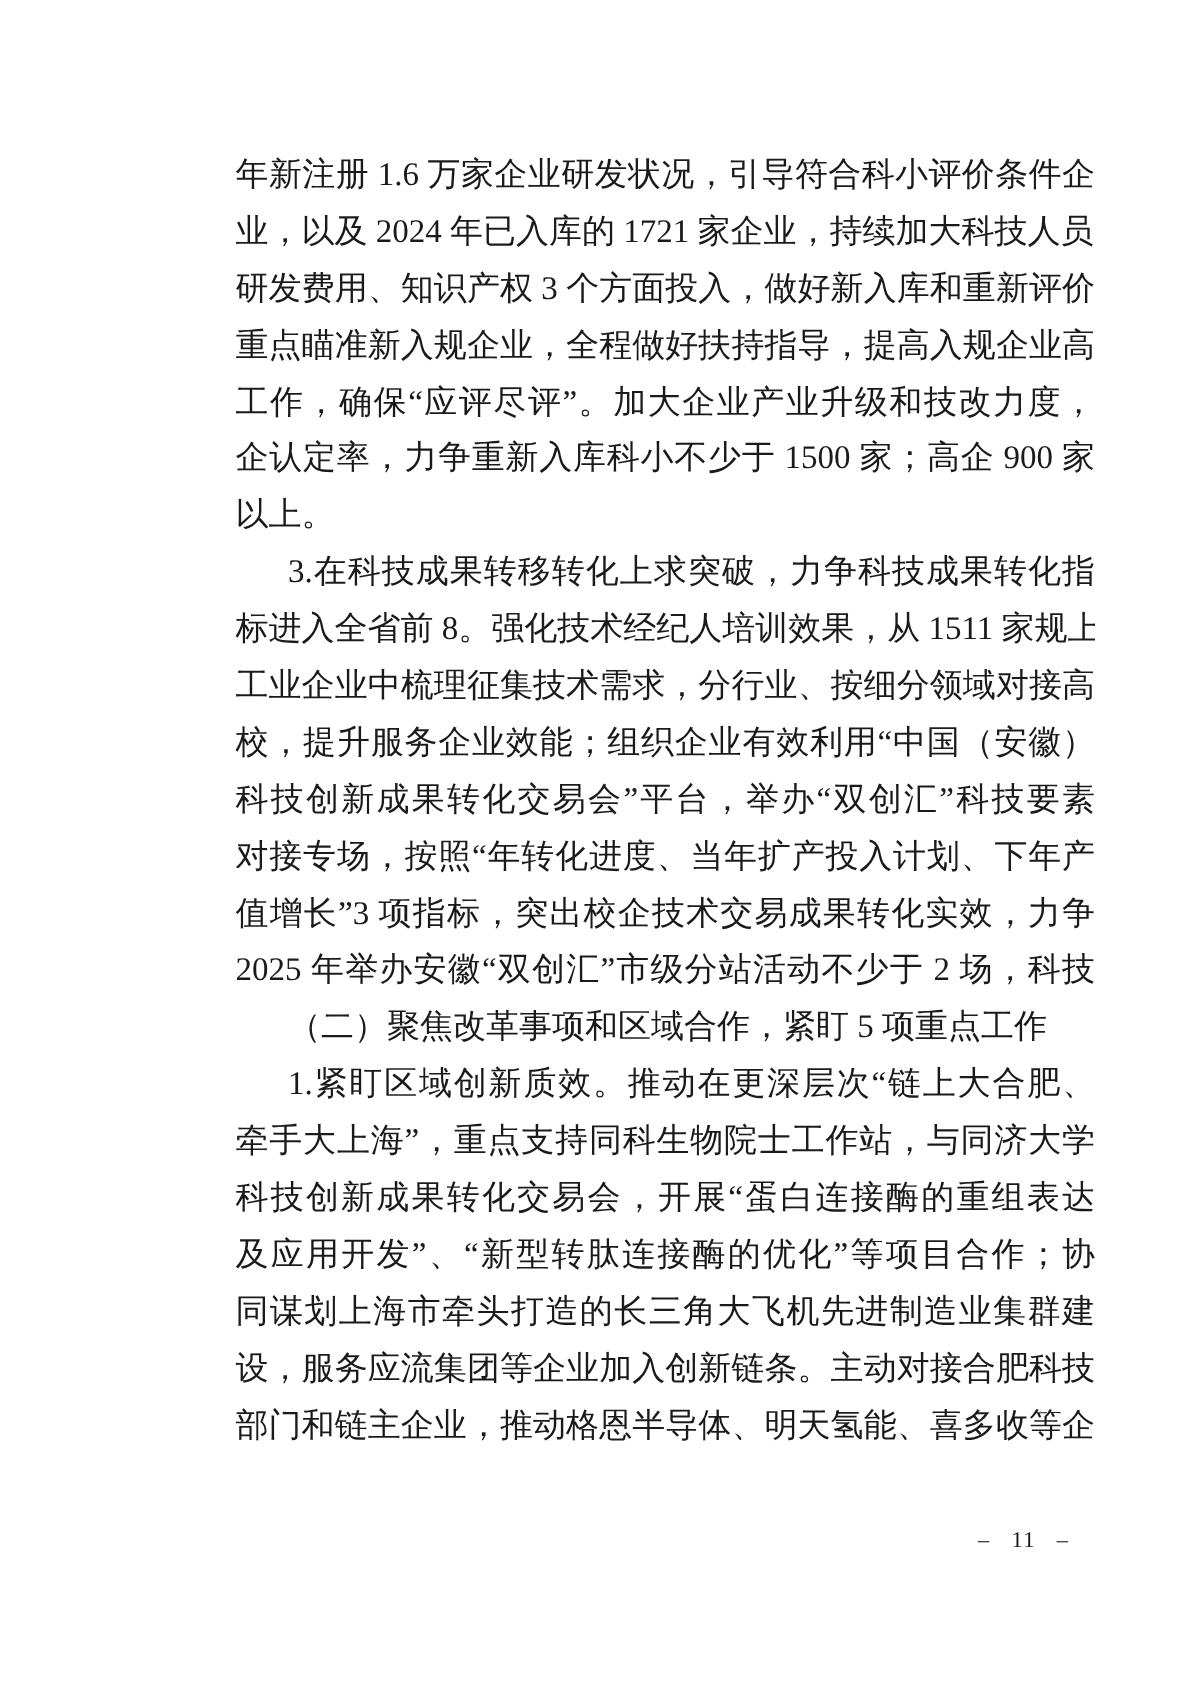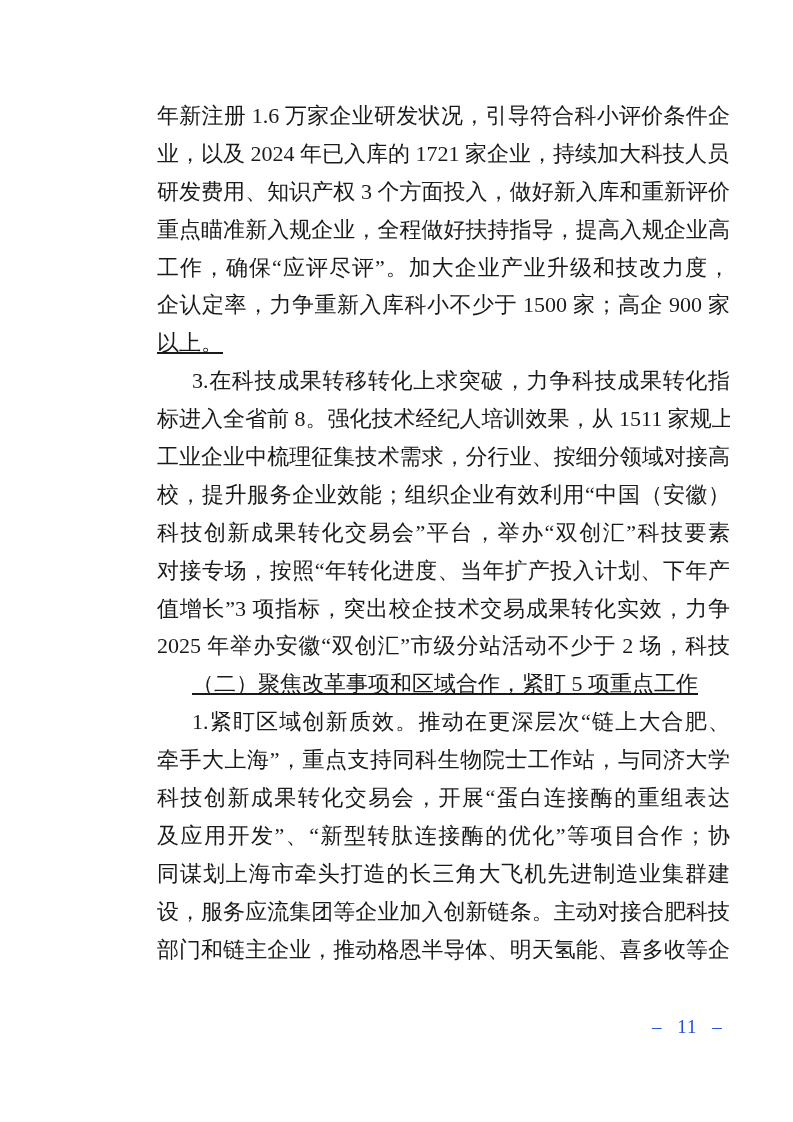--- a/index.html
+++ b/index.html
@@ -37,32 +37,31 @@
     font-size: 22px;
     white-space: nowrap;
     overflow: hidden;
     text-align: justify;
   }
   .line.fill {
     text-align-last: justify;
   }
   .line.no-fill {
     text-align-last: left;
-    text-decoration: underline;
   }
   .line.indent {
     padding-left: 35px;
   }
   .page-number {
     position: absolute;
     left: 612px;
     top: 1013px;
-    font-size: 19px;
+    font-size: 15px;
     line-height: 28px;
-    color: #1d4ed8;
+    color: #0f172a;
     word-spacing: 9px;
     letter-spacing: 1px;
     white-space: nowrap;
   }
 </style>
 </head>
 <body>
 
 <div class="page">
   <div class="doc-body" id="doc-body">

